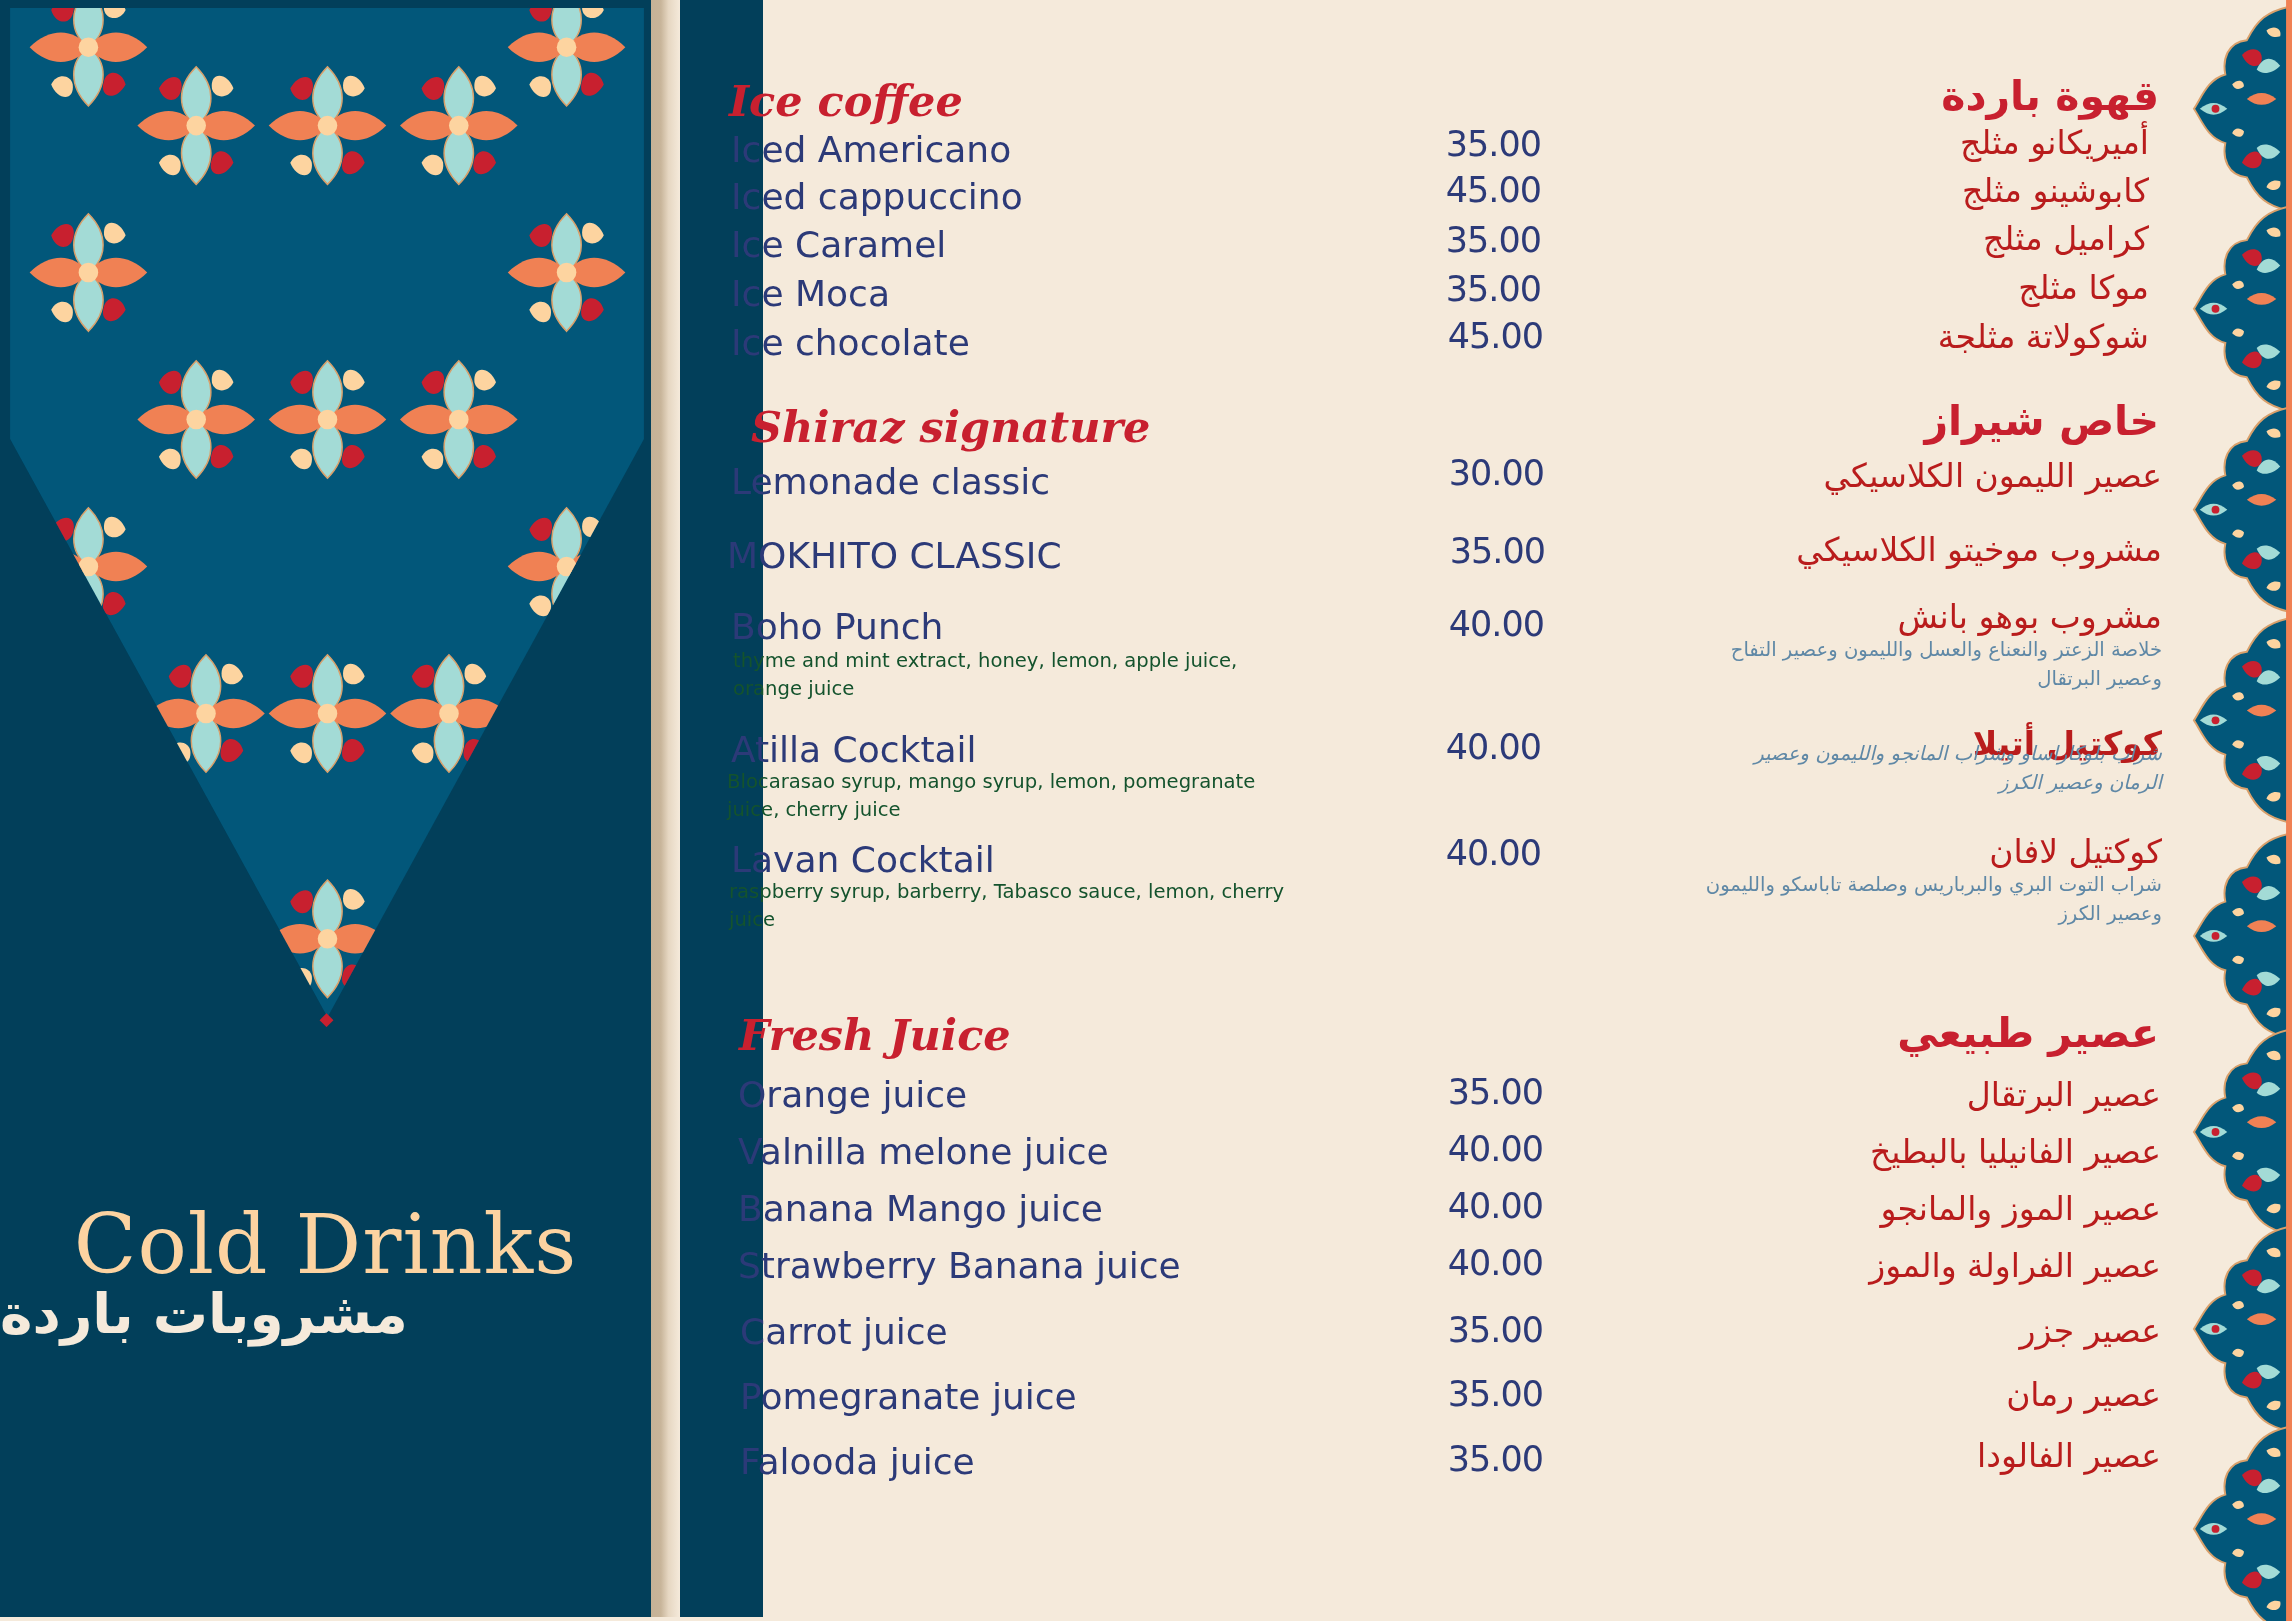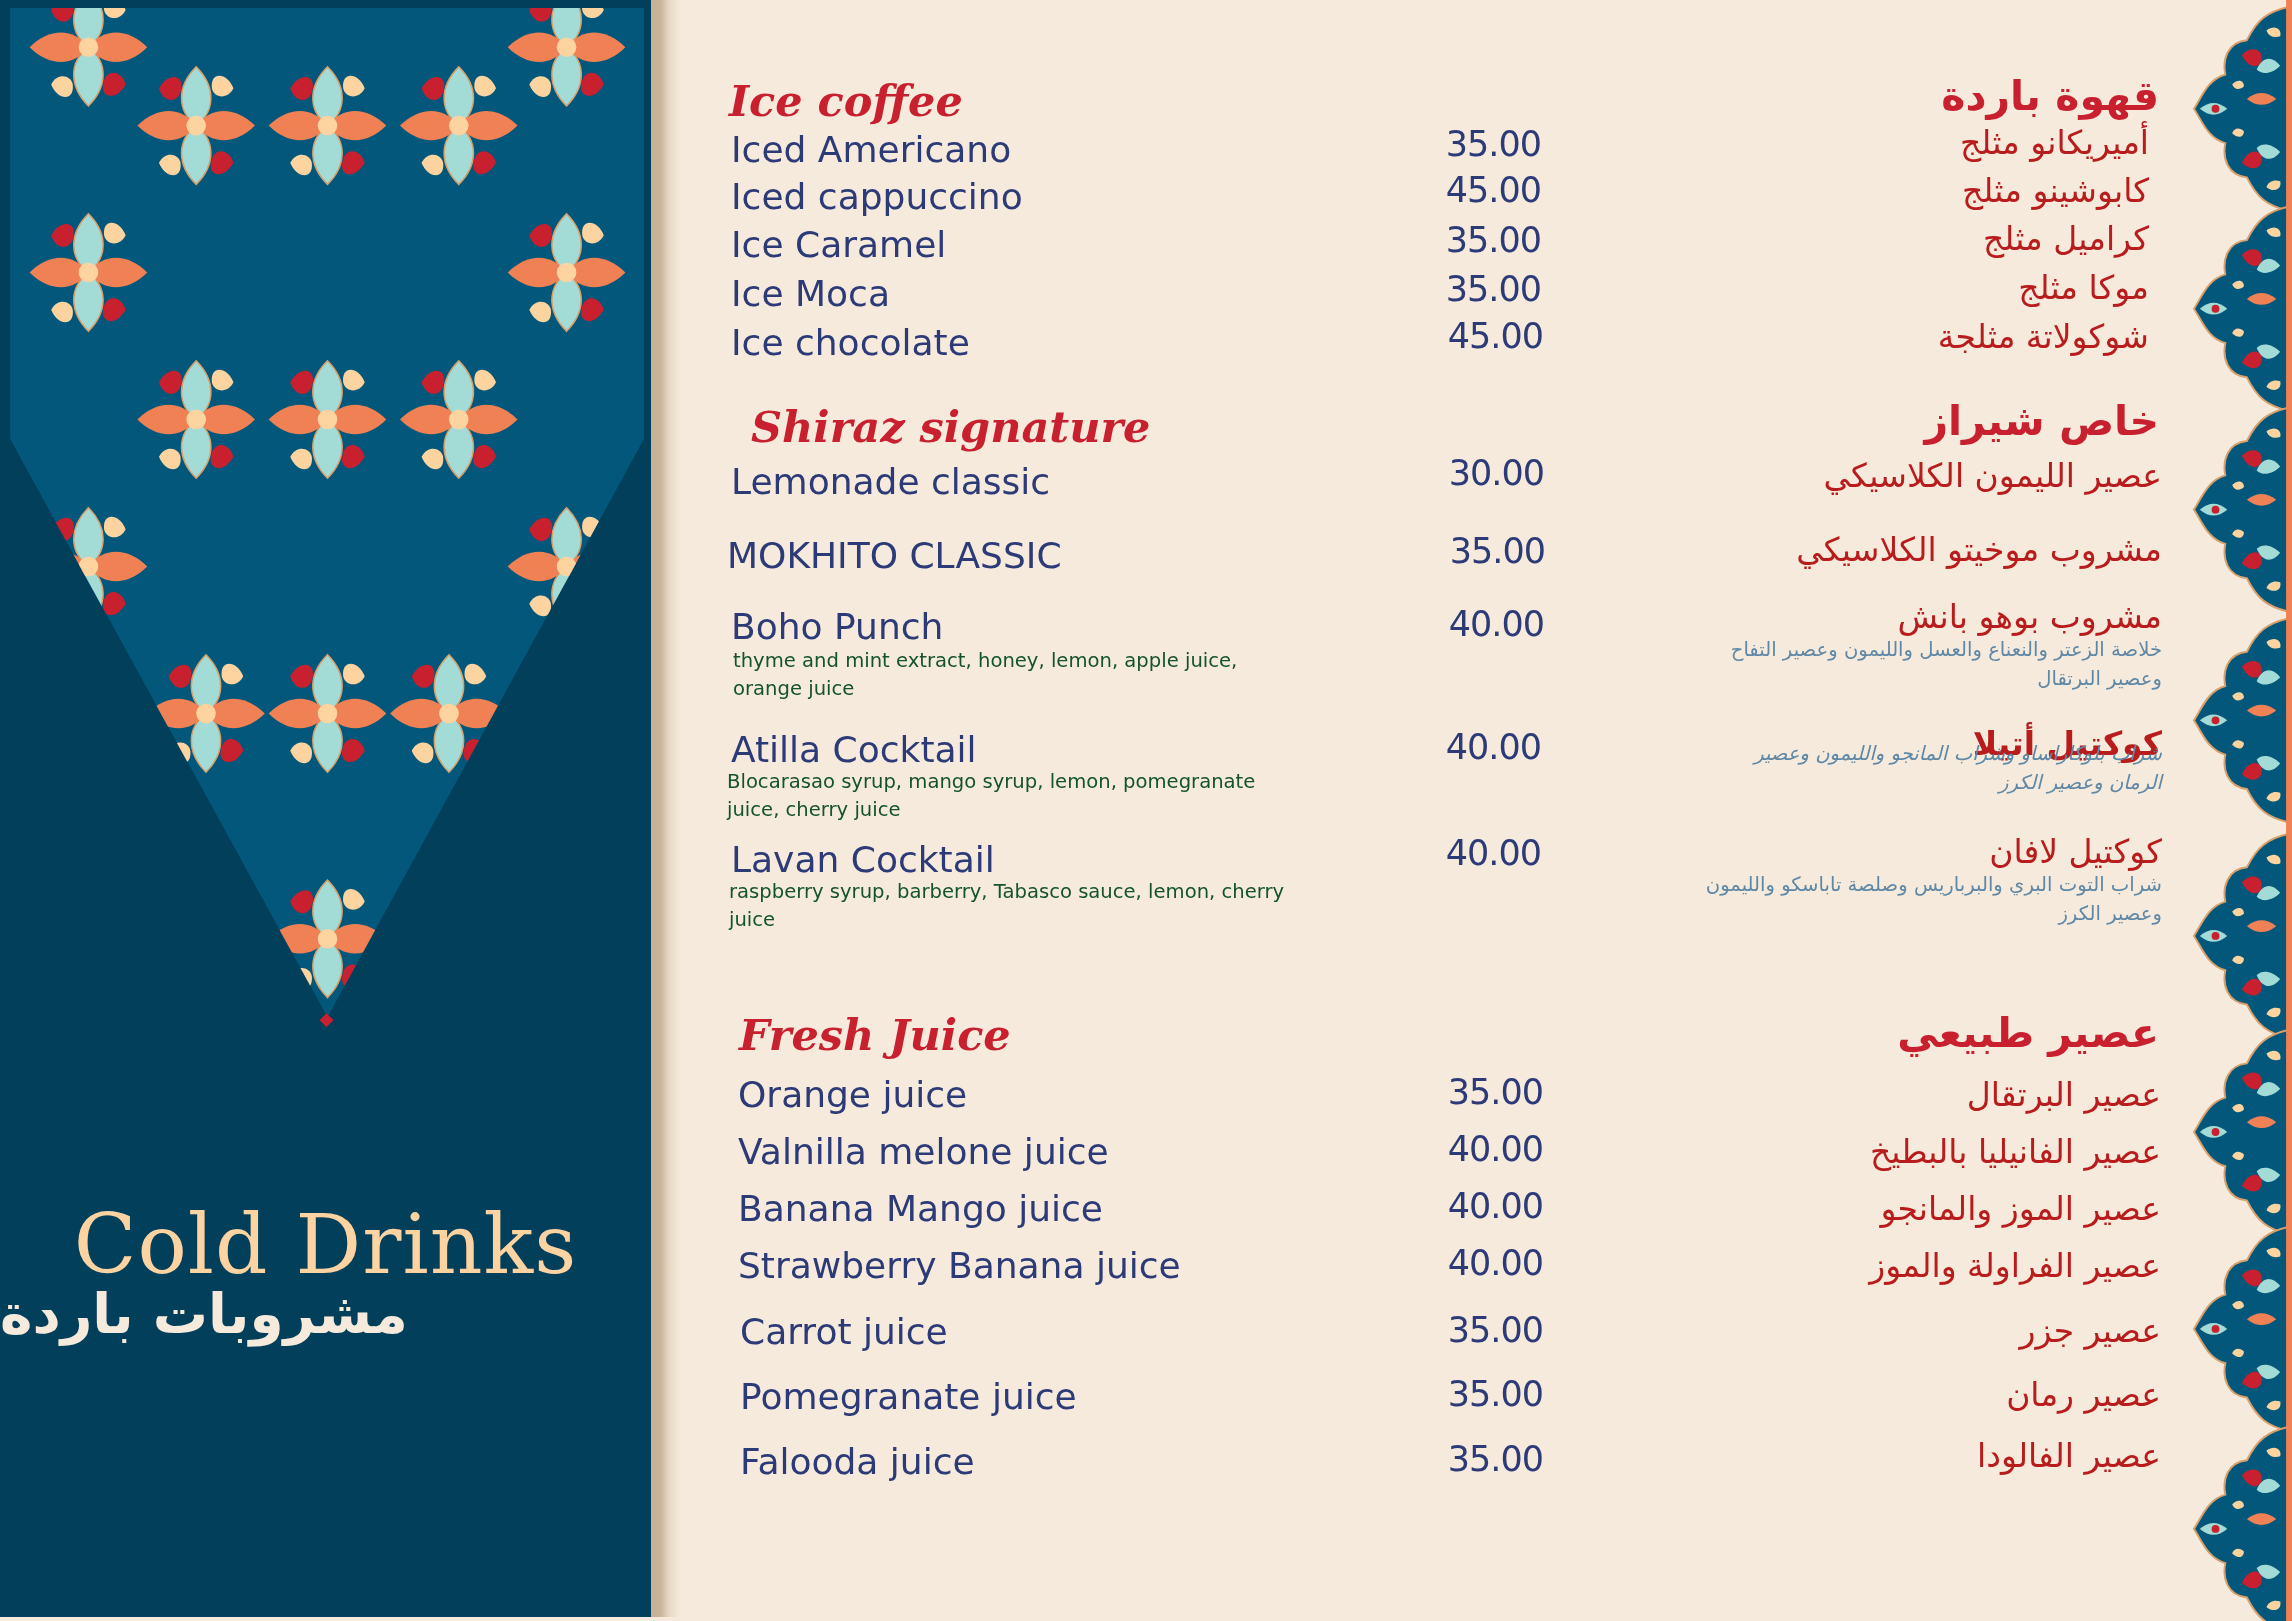--- a/index.html
+++ b/index.html
@@ -1,18 +1,18 @@
 <!DOCTYPE html>
 <html><head>
 <meta charset="utf-8">
 <style>
   html,body{margin:0;padding:0;}
   body{width:2293px;height:1621px;position:relative;overflow:hidden;background:#f5eadb;font-family:"Liberation Sans","DejaVu Sans",sans-serif;}
   .page{position:absolute;inset:0;background:#f5eadb;}
-  .left-panel{position:absolute;left:0;top:0;width:651px;height:1617px;background:#023f5a;}
+  .left-panel{position:absolute;left:0;top:0;width:763px;height:1617px;background:#023f5a;}
   .panel-shadow{position:absolute;left:651px;top:0;width:29px;height:1617px;background:linear-gradient(to right,#c6b296 0,#c8b59a 9.8px,#e6d7c2 17.6px,#f5eadb 29px);}
   .pattern{position:absolute;left:9.8px;top:7.8px;width:634px;height:1019px;}
   .title-en{position:absolute;left:0;width:651px;top:1198px;text-align:center;color:#fcd3a1;font-family:"DejaVu Serif",serif;font-size:82px;line-height:94px;letter-spacing:1px;}
   .title-ar{position:absolute;left:0;width:651px;top:1280px;text-align:left;color:#f5eadb;font-family:"DejaVu Sans",sans-serif;font-weight:bold;font-size:55px;line-height:69px;direction:rtl;}
   .border-right{position:absolute;left:2188px;top:0;width:105px;height:1621px;}
   .sec-head{position:absolute;color:#c8202f;font-family:"DejaVu Serif",serif;font-weight:bold;font-style:italic;font-size:43px;line-height:51px;white-space:nowrap;}
   .sec-head-ar{position:absolute;color:#c8202f;font-family:"DejaVu Sans",sans-serif;font-weight:bold;font-size:41px;line-height:55px;direction:rtl;text-align:right;white-space:nowrap;}
   .item{position:absolute;color:#2c3a78;font-family:"DejaVu Sans",sans-serif;font-size:36px;line-height:45px;white-space:nowrap;}
   .price{position:absolute;color:#2c3a78;font-family:"DejaVu Sans",sans-serif;font-size:35px;line-height:45px;width:196px;text-align:right;white-space:nowrap;letter-spacing:-1px;}
   .desc{position:absolute;color:#14532d;font-family:"DejaVu Sans",sans-serif;font-size:19.6px;line-height:28px;width:559px;}

